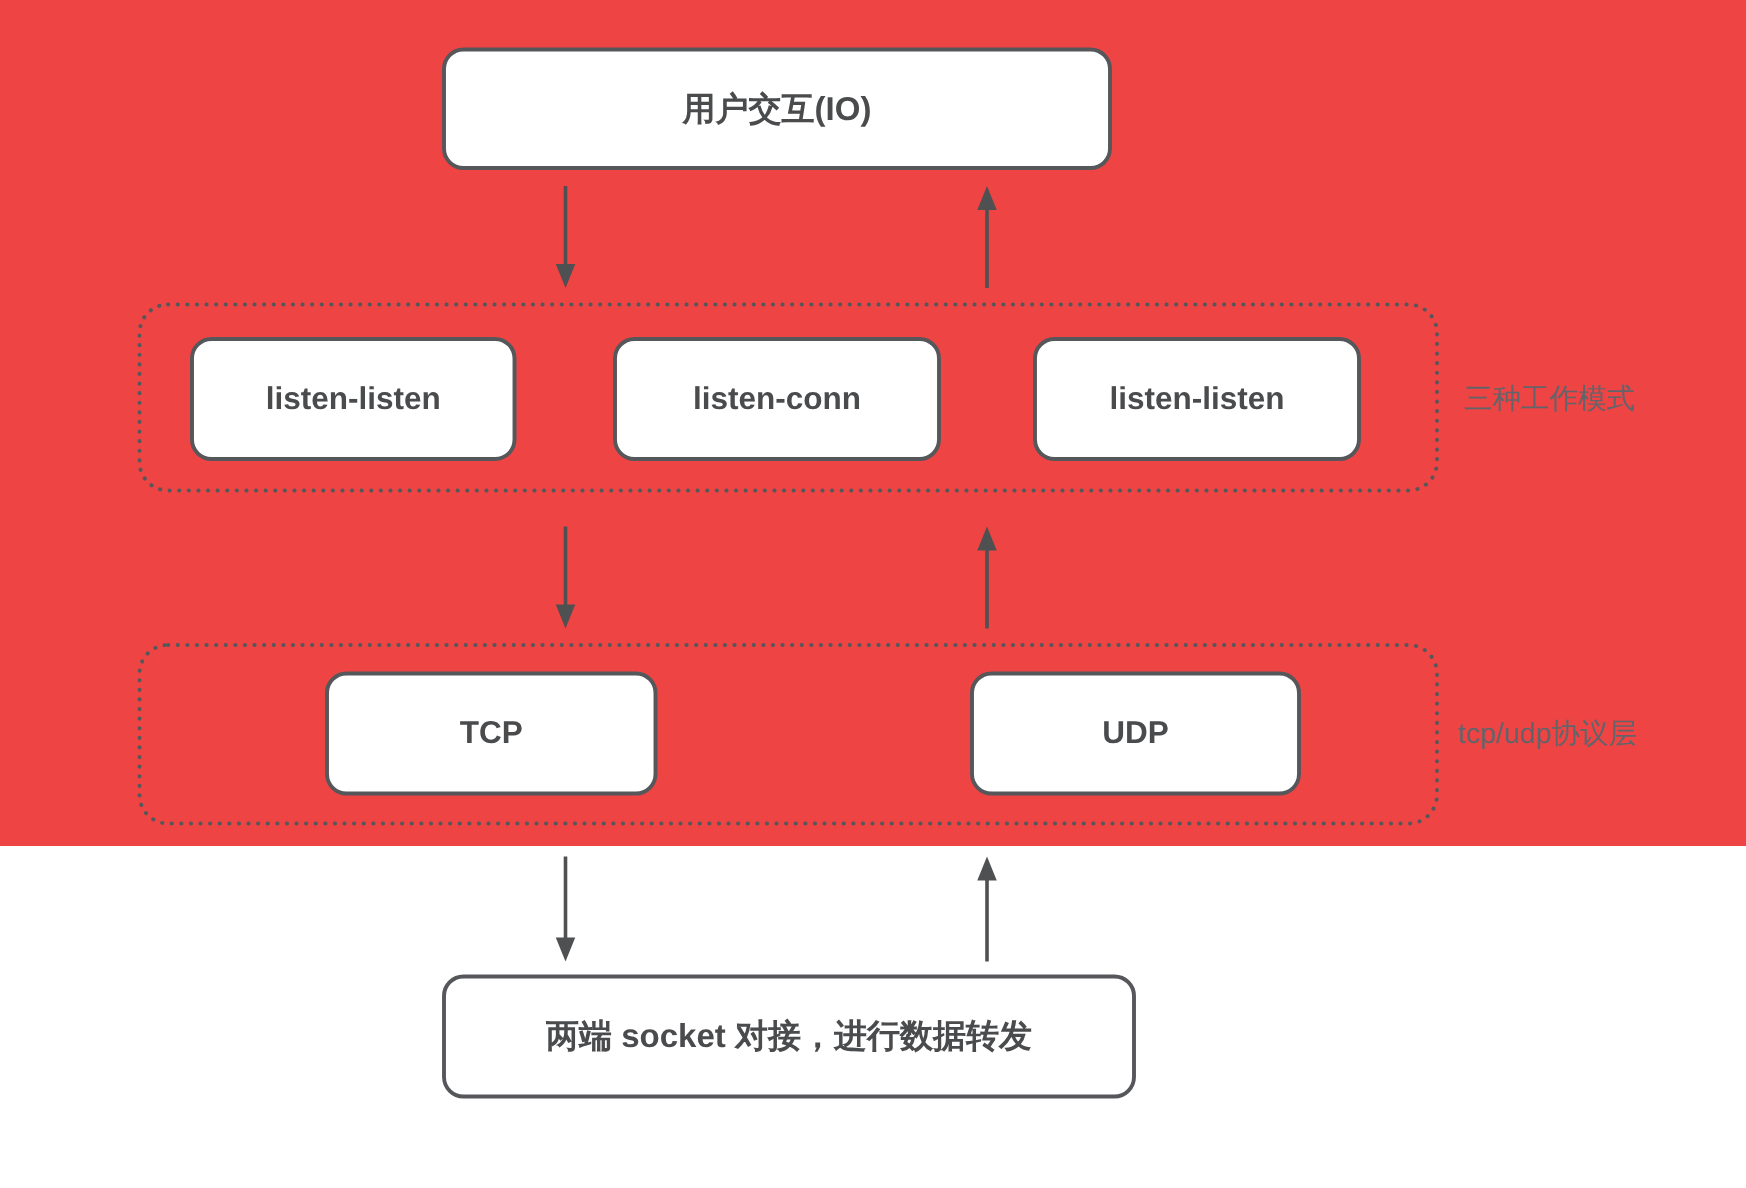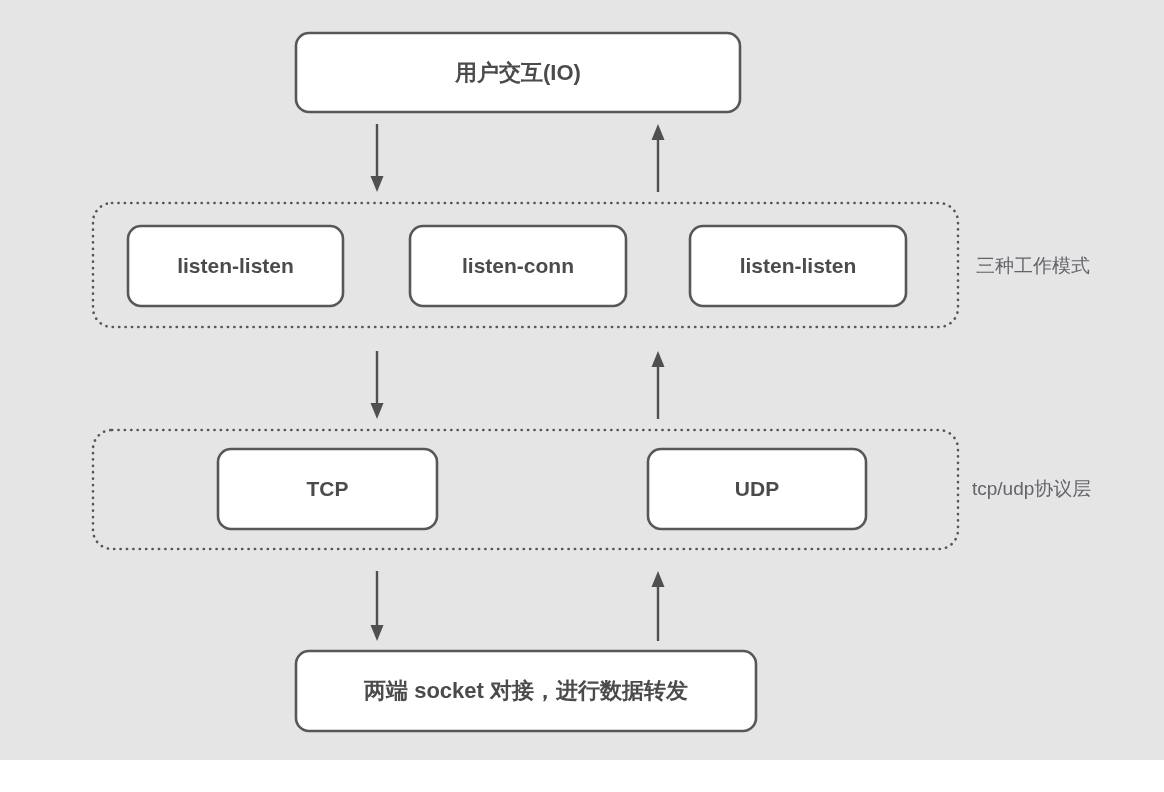--- a/index.html
+++ b/index.html
@@ -9,22 +9,22 @@
   }
   body {
     width: 1164px;
     height: 792px;
     font-family: "Liberation Sans", "DejaVu Sans", sans-serif;
     overflow: hidden;
   }
   #diagram-root {
     position: relative;
     width: 1164px;
-    height: 760px;
-    background: #e5e5e5;
+    height: 564px;
+    background: #ef4444;
   }
   svg.diagram-canvas {
     position: absolute;
     top: 0;
     left: 0;
     width: 1164px;
     height: 792px;
     display: block;
   }
   .node-rect {

